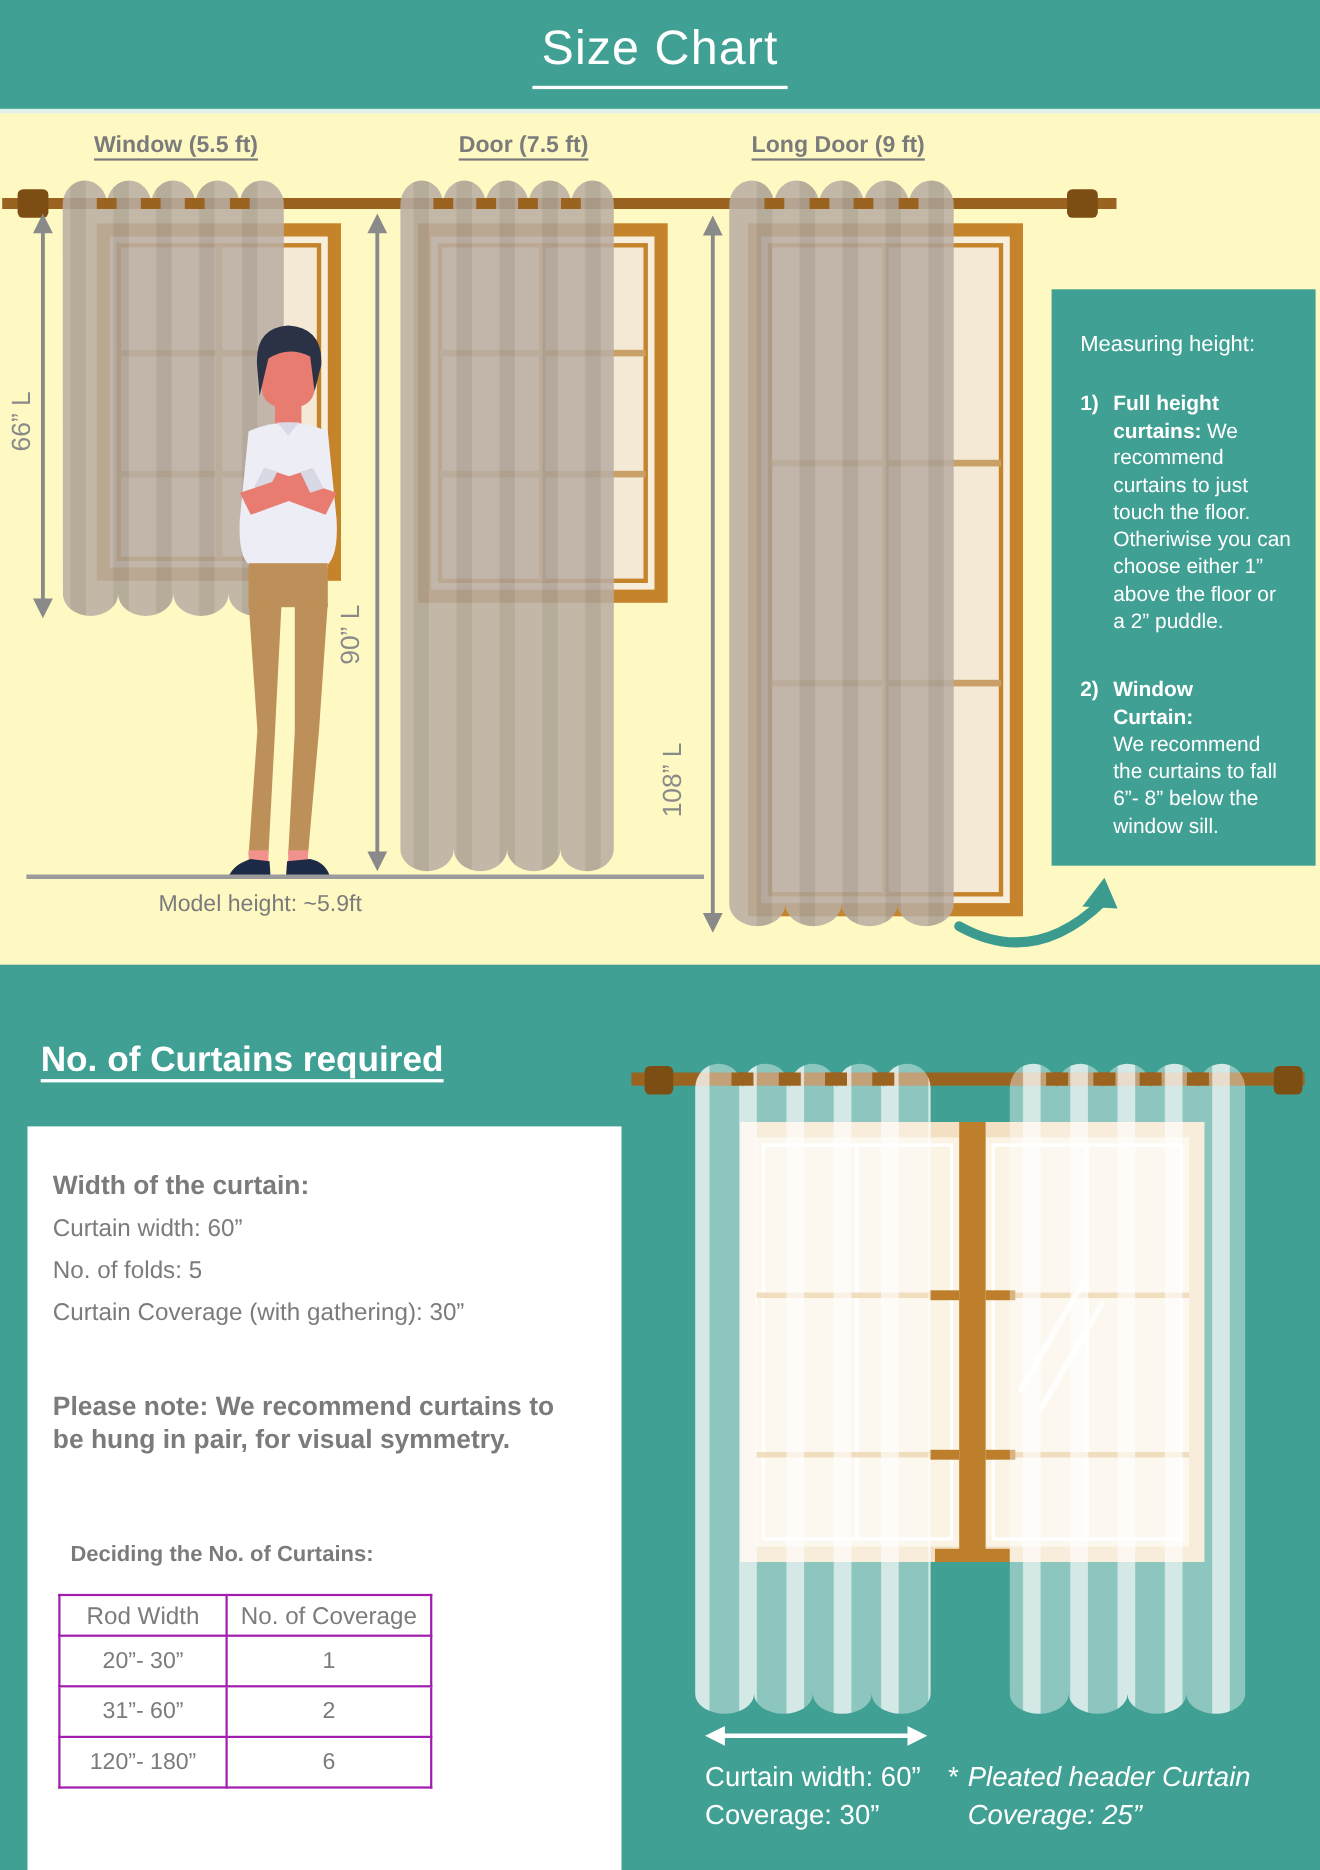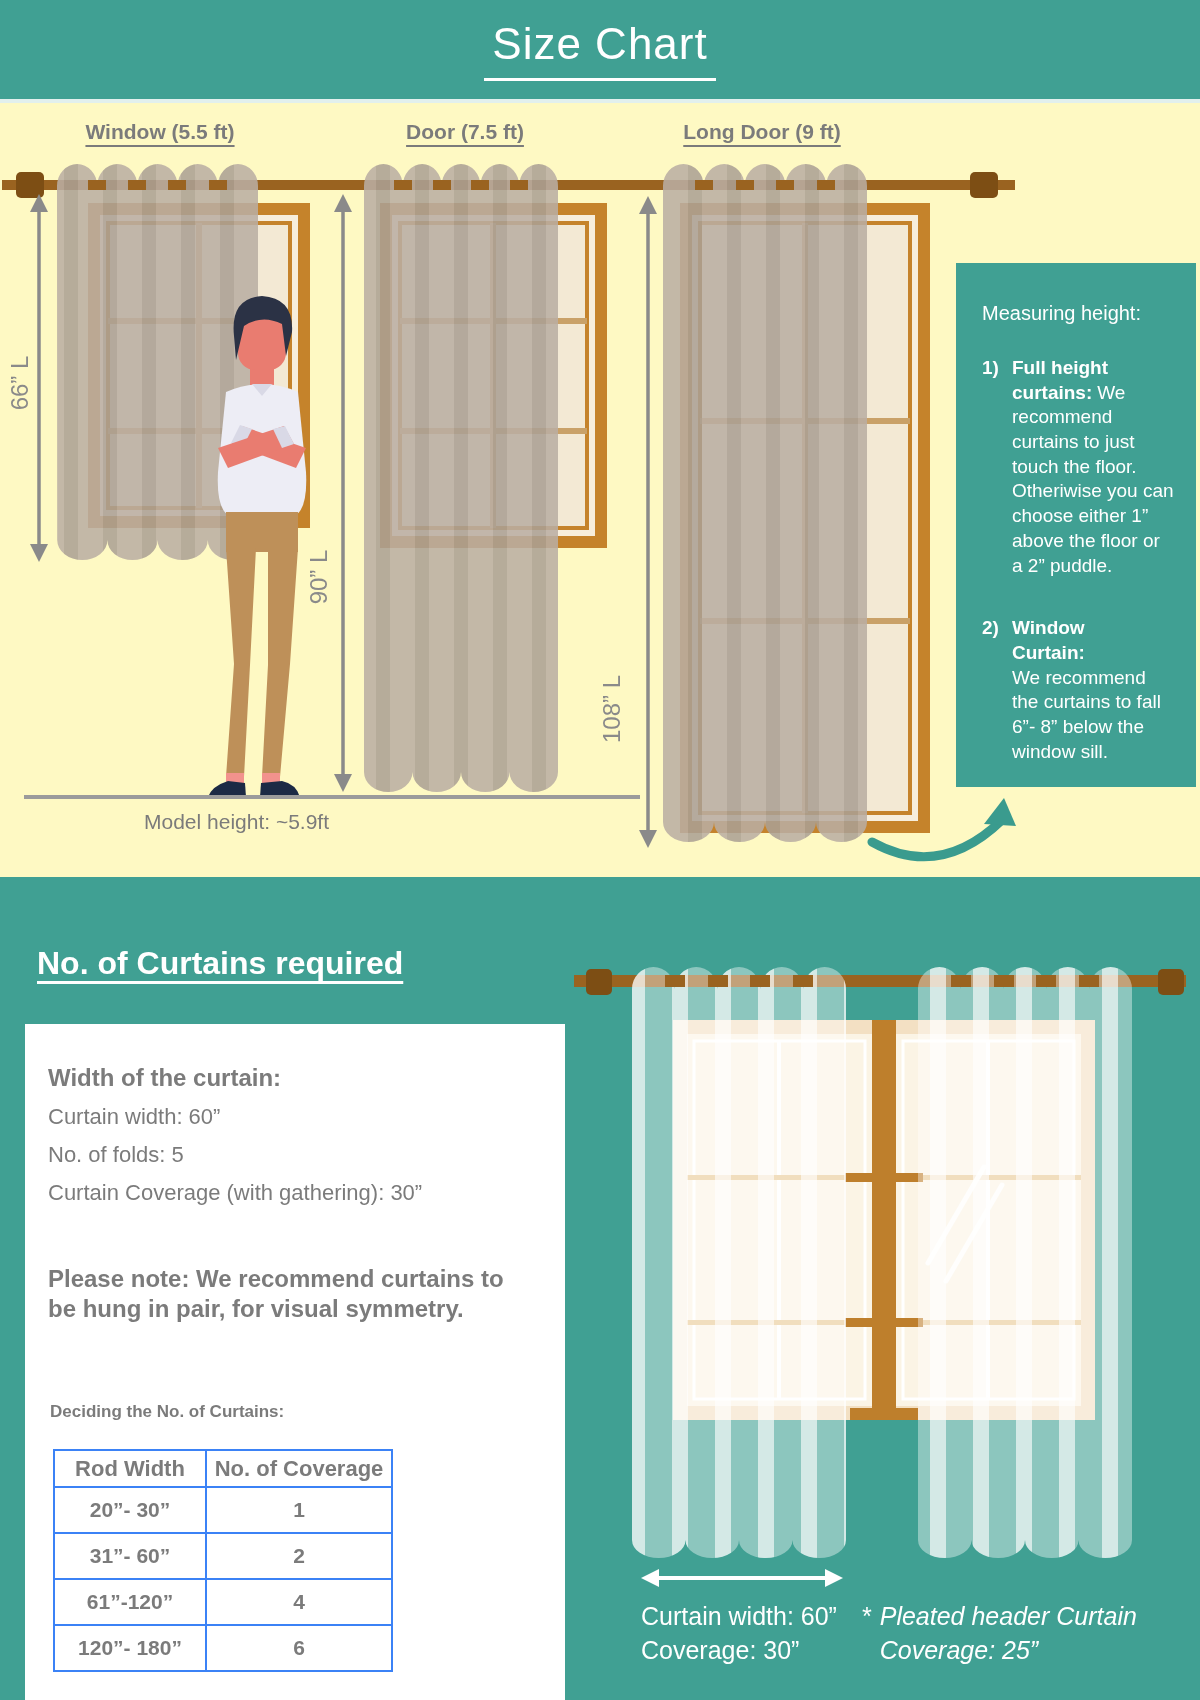--- a/index.html
+++ b/index.html
@@ -37,23 +37,23 @@
 
   
   .bottom { position:absolute; left:0; top:877px; width:1200px; height:823px; background:#40A093; }
   .nc-heading { position:absolute; left:37px; top:68px; color:#fff; font-size:32px; font-weight:bold;
                 text-decoration:underline; text-underline-offset:7px; text-decoration-thickness:3px; }
   .card { position:absolute; left:25px; top:147px; width:540px; height:764px; background:#fff; color:#7B7B7B; }
   .card-title { position:absolute; left:23px; top:40px; font-size:24px; font-weight:bold; }
   .card-line { position:absolute; left:23px; font-size:22px; white-space:nowrap; }
   .card-line.l0 { top:80px; } .card-line.l1 { top:118px; } .card-line.l2 { top:156px; }
   .card-note { position:absolute; left:23px; top:240px; width:480px; font-size:24px; font-weight:bold; line-height:1.27; }
-  .card-deciding { position:absolute; left:25px; top:378px; font-size:17px; font-weight:bold; }
+  .card-deciding { position:absolute; left:39px; top:378px; font-size:20px; font-weight:bold; }
   .size-table { position:absolute; left:28px; top:425px; border-collapse:collapse; color:#7B7B7B; font-size:21px; }
-  .size-table th, .size-table td { border:2px solid #3b82f6; text-align:center; font-weight:bold; }
+  .size-table th, .size-table td { border:2px solid #a21caf; text-align:center; font-weight:normal; }
   .size-table th { height:37px; font-size:22px; }
   .size-table td { height:46px; }
   .size-table .c1 { width:152px; } .size-table .c2 { width:186px; }
 
   .diagram-label { position:absolute; color:#fff; font-size:25px; line-height:34px; white-space:nowrap; }
   .dl-left { left:641px; top:722px; }
   .dl-right { left:861px; top:722px; display:flex; font-style:italic; }
   .dl-right .star { margin-right:9px; }
 </style>
 </head>
@@ -170,21 +170,21 @@
 
     <line x1="24" y1="797" x2="640" y2="797" stroke="#9B9B9B" stroke-width="4"></line>
 
     <g>
       <path d="M 872,842 Q 940,880 1002,820" stroke="#3A9B8E" stroke-width="9" fill="none" stroke-linecap="round"></path>
       <polygon points="1004,798 984,824 1016,826" fill="#3A9B8E"></polygon>
     </g>
   </svg>
 
   <div class="col-head" style="left:160px;">Window (5.5 ft)</div>
-  <div class="col-head" style="left:465px;">Door (7.5 ft)</div>
+  <div class="col-head" style="left:476px;">Door (7.5 ft)</div>
   <div class="col-head" style="left:762px;">Long Door (9 ft)</div>
 
   <div class="len-label" style="left:20px; top:383px;">66” L</div>
   <div class="len-label" style="left:319px; top:577px;">90” L</div>
   <div class="len-label" style="left:612px; top:709px;">108” L</div>
 
   <div class="model-caption">Model height: ~5.9ft</div>
 
   <div class="measure-box">
     <div class="mb-title">Measuring height:</div>
@@ -278,24 +278,20 @@
         </tr>
         <tr>
           <td>20”- 30”</td>
           <td>1</td>
         </tr>
         <tr>
           <td>31”- 60”</td>
           <td>2</td>
         </tr>
         <tr>
-          <td>61”-120”</td>
-          <td>4</td>
-        </tr>
-        <tr>
           <td>120”- 180”</td>
           <td>6</td>
         </tr>
       </tbody>
         </table>
     </div>
 
     <div class="diagram-label dl-left">
       <div>Curtain width: 60”</div>
       <div>Coverage: 30”</div>

